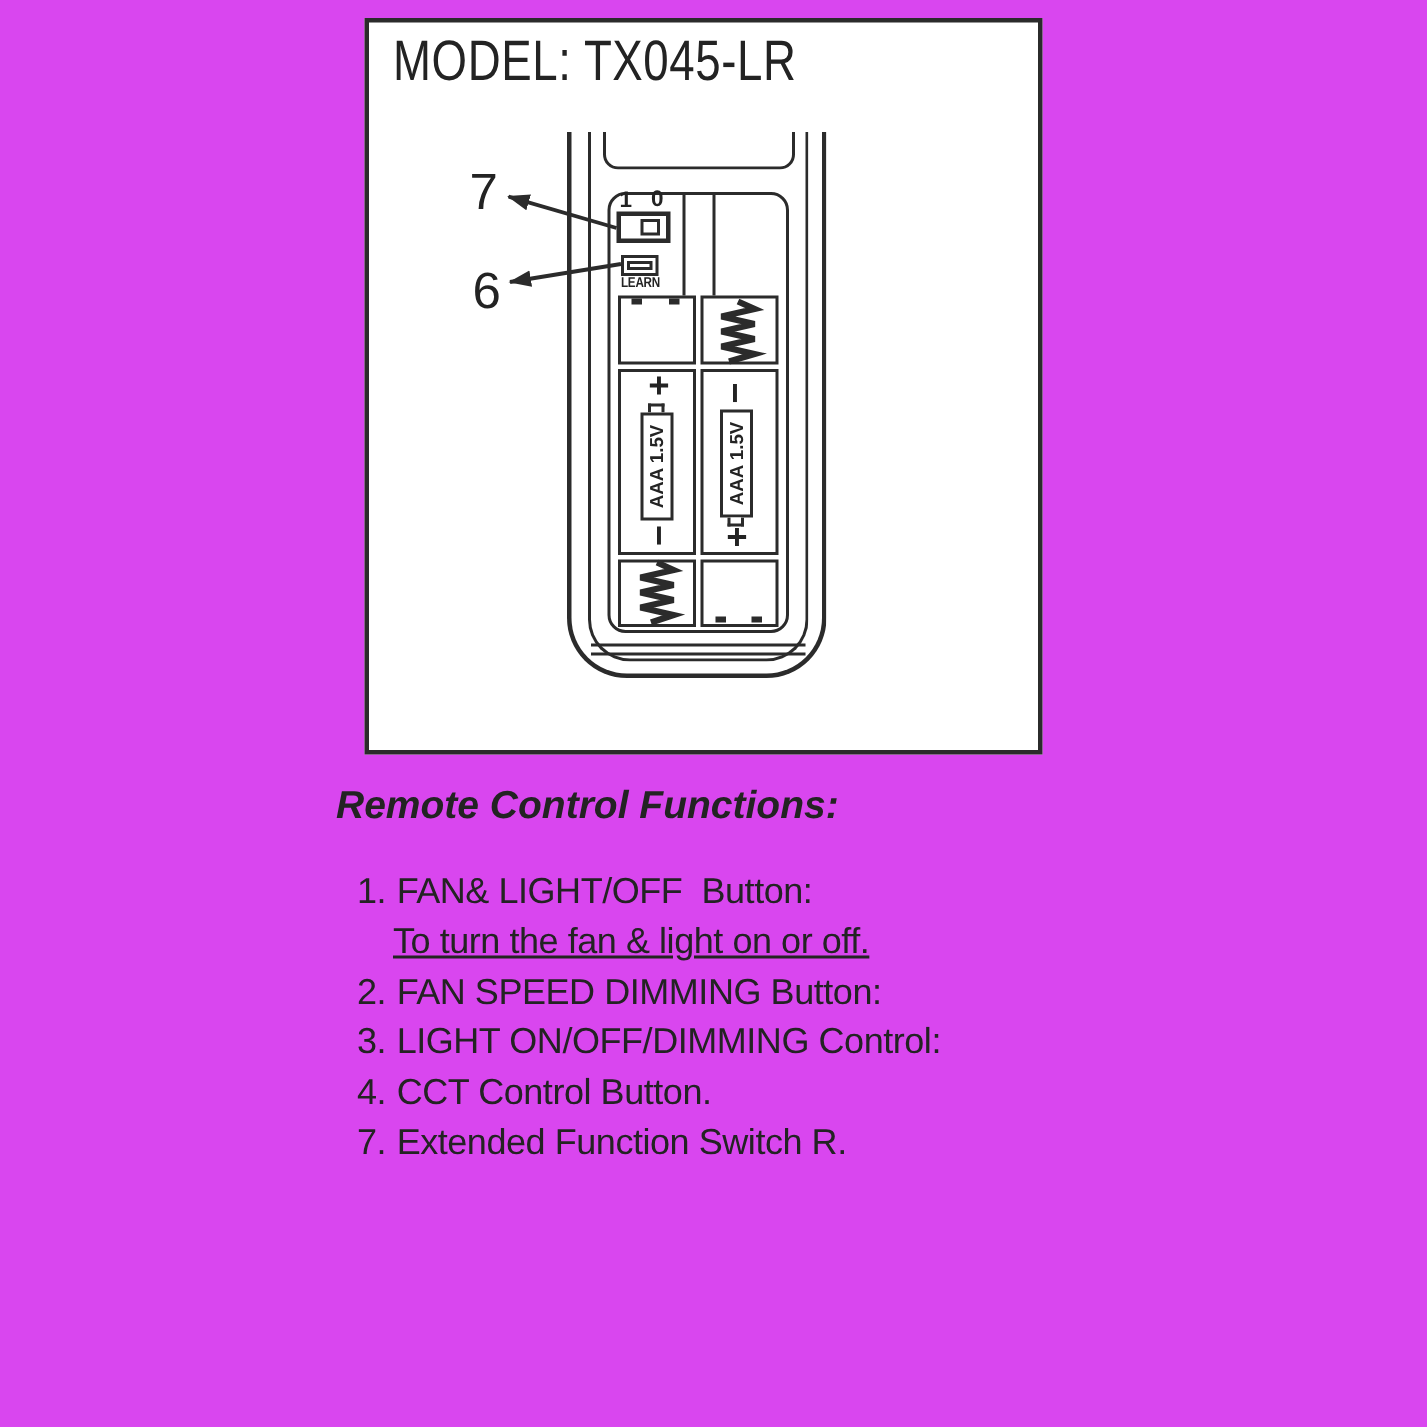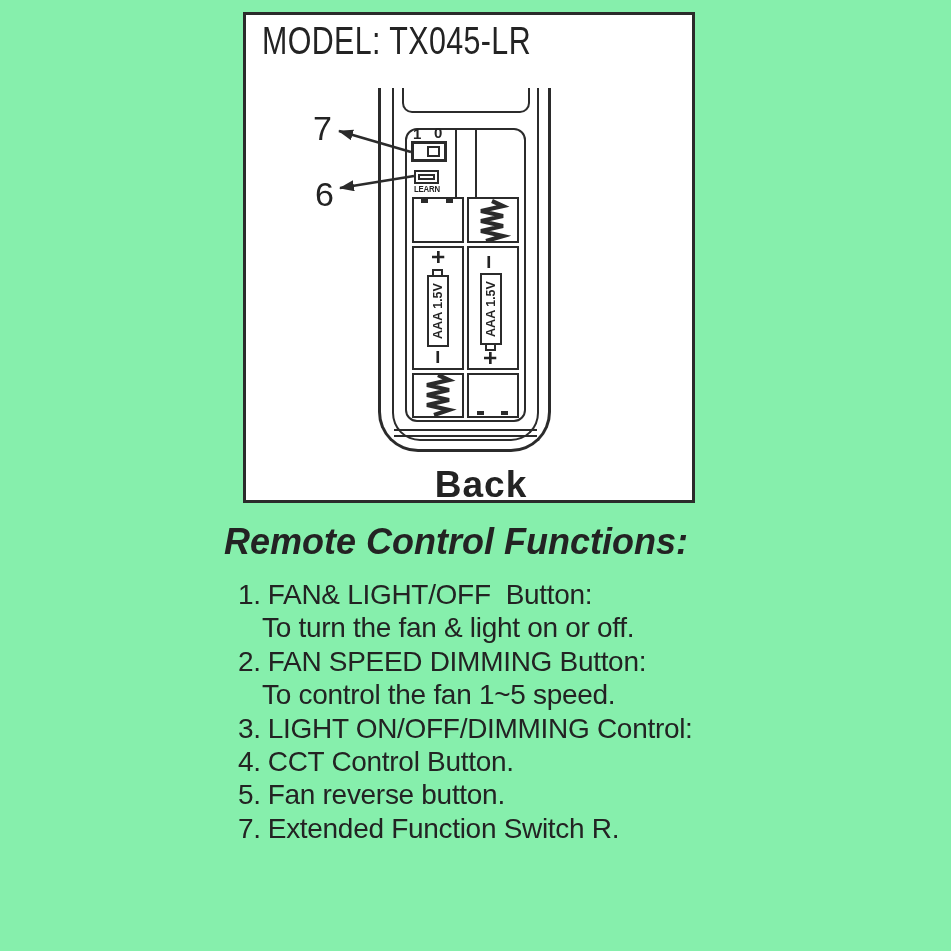--- a/index.html
+++ b/index.html
@@ -1,16 +1,16 @@
 <!DOCTYPE html>
 <html><head>
 <meta charset="utf-8">
 <style>
   html,body{margin:0;padding:0;background:#ffffff;}
-  .page{position:relative;width:951px;height:951px;background:#86efac;overflow:hidden;
+  .page{position:relative;width:951px;height:951px;background:#d946ef;overflow:hidden;
         font-family:"Liberation Sans","DejaVu Sans",sans-serif;color:#232323;}
   .abs{position:absolute;}
 
   
   .fbox{left:243px;top:12px;width:446px;height:485px;border:3px solid #2b2b2b;background:#fff;}
   .model{left:262px;top:20px;font-size:38px;letter-spacing:.5px;transform:scaleX(.8);
          transform-origin:left top;white-space:nowrap;}
 
   
   .body-outer{left:378px;top:88px;width:167px;height:361px;
@@ -47,26 +47,26 @@
   .batt-label{font-size:12.5px;font-weight:bold;white-space:nowrap;
               transform:translate(-50%,-50%) rotate(-90deg);}
   .sign{font-size:24px;font-weight:bold;line-height:1;
         transform:translate(-50%,-50%) rotate(90deg);}
 
   
   .callout{font-size:34px;line-height:1.1;}
   .back{left:481px;top:464px;transform:translateX(-50%);font-size:37px;font-weight:bold;letter-spacing:1px;}
 
   
-  .fn-title{left:224px;top:521px;font-size:36px;font-weight:bold;font-style:italic;white-space:nowrap;}
-  .fn-list{left:238px;top:578px;width:470px;font-size:28px;letter-spacing:-.3px;line-height:33.4px;}
+  .fn-title{left:224px;top:521px;font-size:26px;font-weight:bold;font-style:italic;white-space:nowrap;}
+  .fn-list{left:238px;top:578px;width:470px;font-size:24px;letter-spacing:-.3px;line-height:33.4px;}
   .fn-line{white-space:pre;}
   .fn-num{white-space:pre;margin-right:7px;}
   .fn-label{white-space:pre;}
-  .fn-desc{white-space:pre;padding-left:24px;}
+  .fn-desc{white-space:pre;padding-left:24px;text-decoration:underline;}
 
   .overlay{left:0;top:0;width:951px;height:951px;pointer-events:none;}
 </style>
 </head>
 <body>
 
 <div class="page">
 
   <div class="abs fbox"></div>
   <div class="abs model">MODEL: TX045-LR</div>
@@ -121,28 +121,25 @@
       <marker id="ah" markerUnits="userSpaceOnUse" markerWidth="16" markerHeight="12" refX="14" refY="5.5" orient="auto">
         <path d="M0,0 L15,5.5 L0,11 Z" fill="#2b2b2b"></path>
       </marker>
     </defs>
     <polyline points="492,201 503,206 481,211 503,216 481,221 503,226 481,231 503,236 486,241" fill="none" stroke="#2b2b2b" stroke-width="4.2"></polyline>
     <polyline points="438,375 449,380 427,385 449,390 427,395 449,400 427,405 449,410 434,415" fill="none" stroke="#2b2b2b" stroke-width="4.2"></polyline>
     <line x1="411" y1="152" x2="339" y2="131" stroke="#2b2b2b" stroke-width="2.6" marker-end="url(#ah)"></line>
     <line x1="414" y1="176" x2="340" y2="188" stroke="#2b2b2b" stroke-width="2.6" marker-end="url(#ah)"></line>
   </svg>
 
-  <div class="abs back">Back</div>
 
   <div class="abs fn-title">Remote Control Functions:</div>
 
   <div class="abs fn-list">
     <div class="fn-line"><span class="fn-num">1.</span><span class="fn-label">FAN&amp; LIGHT/OFF  Button:</span></div>
     <div class="fn-desc">To turn the fan &amp; light on or off.</div>
     <div class="fn-line"><span class="fn-num">2.</span><span class="fn-label">FAN SPEED DIMMING Button:</span></div>
-    <div class="fn-desc">To control the fan 1~5 speed.</div>
     <div class="fn-line"><span class="fn-num">3.</span><span class="fn-label">LIGHT ON/OFF/DIMMING Control:</span></div>
     <div class="fn-line"><span class="fn-num">4.</span><span class="fn-label">CCT Control Button.</span></div>
-    <div class="fn-line"><span class="fn-num">5.</span><span class="fn-label">Fan reverse button.</span></div>
     <div class="fn-line"><span class="fn-num">7.</span><span class="fn-label">Extended Function Switch R.</span></div>
   </div>
 
 </div>
 
 </body></html>

